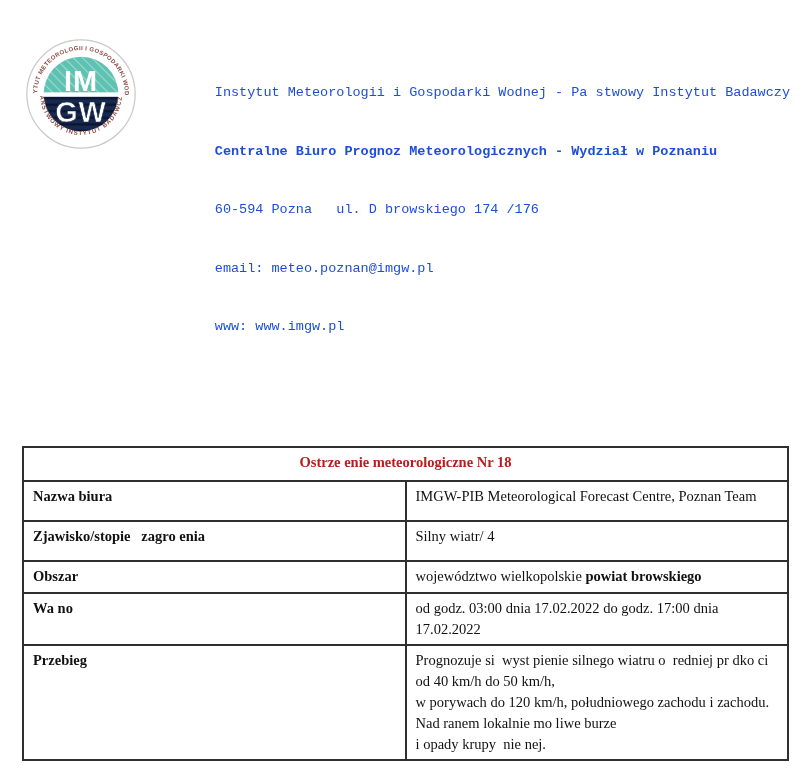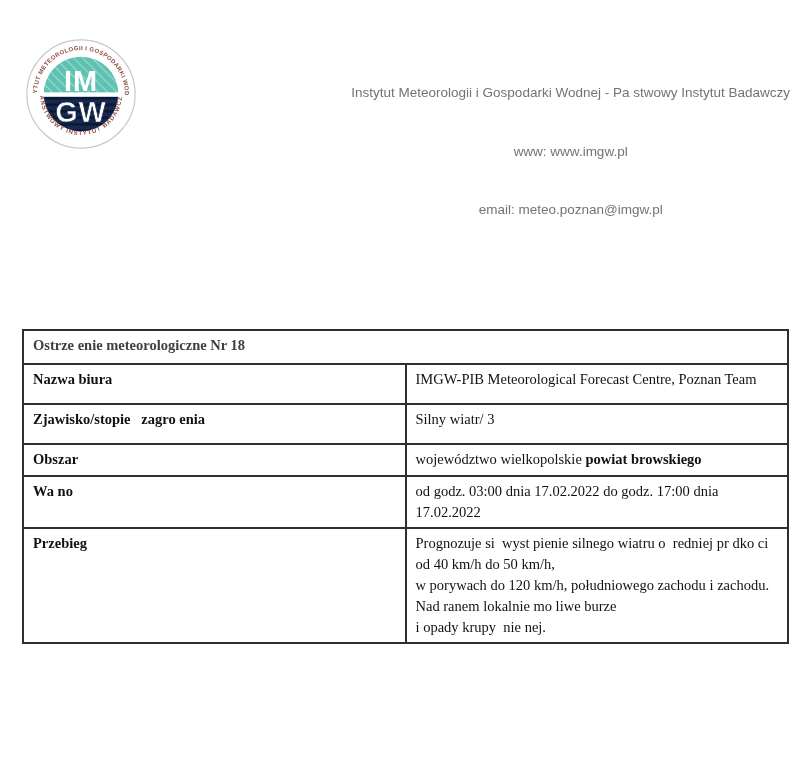--- a/index.html
+++ b/index.html
@@ -7,41 +7,41 @@
     width:811px;height:768px;overflow:hidden;position:relative;
     font-family:"Liberation Serif", serif;color:#111;
   }
   
   .letterhead{
     display:flex;align-items:flex-start;
     padding:38px 21px 0 25px;box-sizing:border-box;width:811px;
   }
   .logo-wrap{width:112px;height:112px;flex:0 0 auto;}
   .contact{
-    margin-left:auto;text-align:center;margin-top:6px;
-    font-family:Liberation Sans, sans-serif;
-    font-size:13.5px;line-height:19.5px;color:#737373;
+    margin-left:auto;text-align:left;margin-top:6px;
+    font-family:Liberation Mono, monospace;
+    font-size:13.5px;line-height:19.5px;color:#1d4ed8;
     white-space:pre-wrap;
   }
   .contact .bold{font-weight:bold;}
   
   table.warning{
     margin:70px 22px 0 22px;width:767px;border-collapse:collapse;
     table-layout:fixed;
   }
   table.warning td{
     border:2px solid #2f2f2f;
     padding:4px 9px;vertical-align:top;
     font-size:14.5px;line-height:1.45;
     white-space:pre-wrap;word-wrap:break-word;
   }
   td.lbl{width:178px;font-weight:bold;font-size:15px;}
   td.title-cell{
-    font-weight:bold;font-size:17px;
-    color:#404040;padding:6px;height:24px;white-space:normal;
+    text-align:center;font-weight:bold;font-size:17px;
+    color:#b91c1c;padding:6px;height:24px;white-space:normal;
   }
   tr.h33{height:40px;} tr.h32{height:32px;border-radius:8px;} tr.h27{height:27px;}
   .nobold{font-weight:normal;}
 </style>
 </head>
 <body>
 
 <div class="letterhead">
   <div class="logo-wrap">
     <svg viewBox="0 0 120 120" width="112" height="112">
@@ -71,37 +71,39 @@
       <text font-family="Liberation Sans, sans-serif" font-size="6.4" font-weight="600" fill="#8c4a42" letter-spacing="0.4">
         <textPath href="#arcTop" startOffset="50%" text-anchor="middle">INSTYTUT METEOROLOGII I GOSPODARKI WODNEJ</textPath>
       </text>
       <text font-family="Liberation Sans, sans-serif" font-size="6.4" font-weight="600" fill="#8c4a42" letter-spacing="1.1">
         <textPath href="#arcBot" startOffset="50%" text-anchor="middle">PAŃSTWOWY INSTYTUT BADAWCZY</textPath>
       </text>
     </svg>
   </div>
   <div class="contact">
     <div>Instytut Meteorologii i Gospodarki Wodnej - Pa stwowy Instytut Badawczy</div>
+    <div class="bold">Centralne Biuro Prognoz Meteorologicznych - Wydział w Poznaniu</div>
+    <div>60-594 Pozna   ul. D browskiego 174 /176</div>
+    <div>email: meteo.poznan@imgw.pl</div>
     <div>www: www.imgw.pl</div>
-    <div>email: meteo.poznan@imgw.pl</div>
   </div>
 </div>
 
 <table class="warning">
   <tbody>
       <tr>
     <td class="title-cell" colspan="2">Ostrze enie meteorologiczne Nr 18</td>
   </tr>
   <tr class="h33">
     <td class="lbl">Nazwa biura</td>
     <td>IMGW-PIB Meteorological Forecast Centre, Poznan Team</td>
   </tr>
   <tr class="h33">
     <td class="lbl">Zjawisko/stopie   zagro enia</td>
-    <td>Silny wiatr/ 3</td>
+    <td>Silny wiatr/ 4</td>
   </tr>
   <tr class="h32">
     <td class="lbl">Obszar</td>
     <td><span class="nobold">województwo wielkopolskie </span><b>powiat browskiego</b></td>
   </tr>
   <tr class="h27">
     <td class="lbl">Wa no</td>
     <td>od godz. 03:00 dnia 17.02.2022 do godz. 17:00 dnia 17.02.2022</td>
   </tr>
   <tr>

